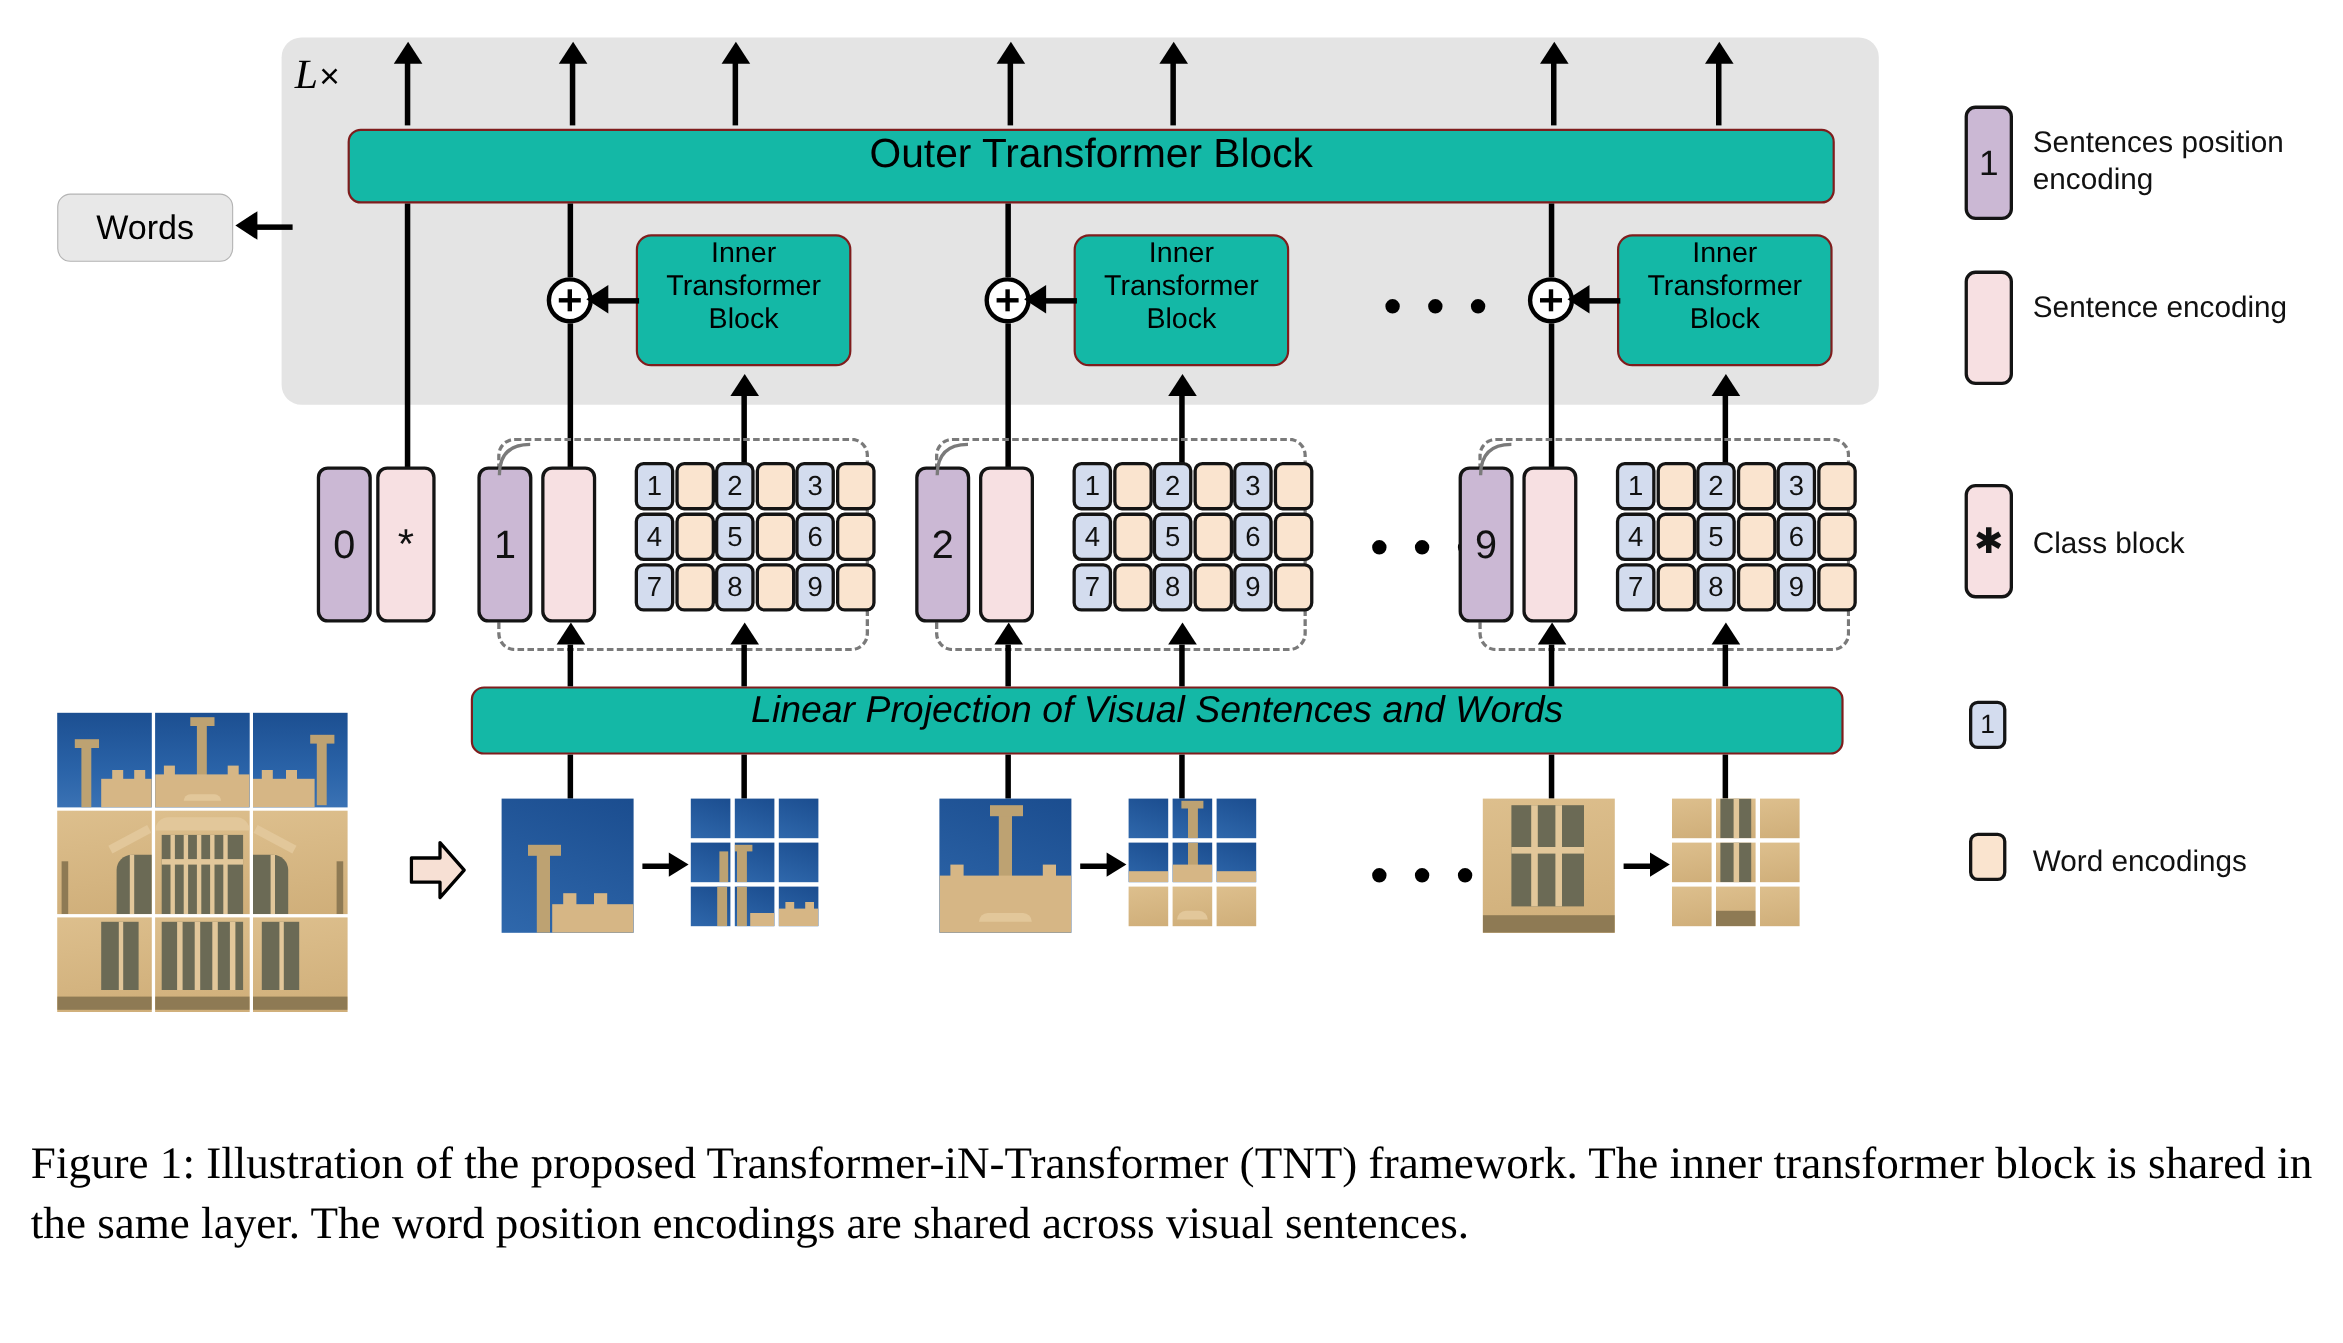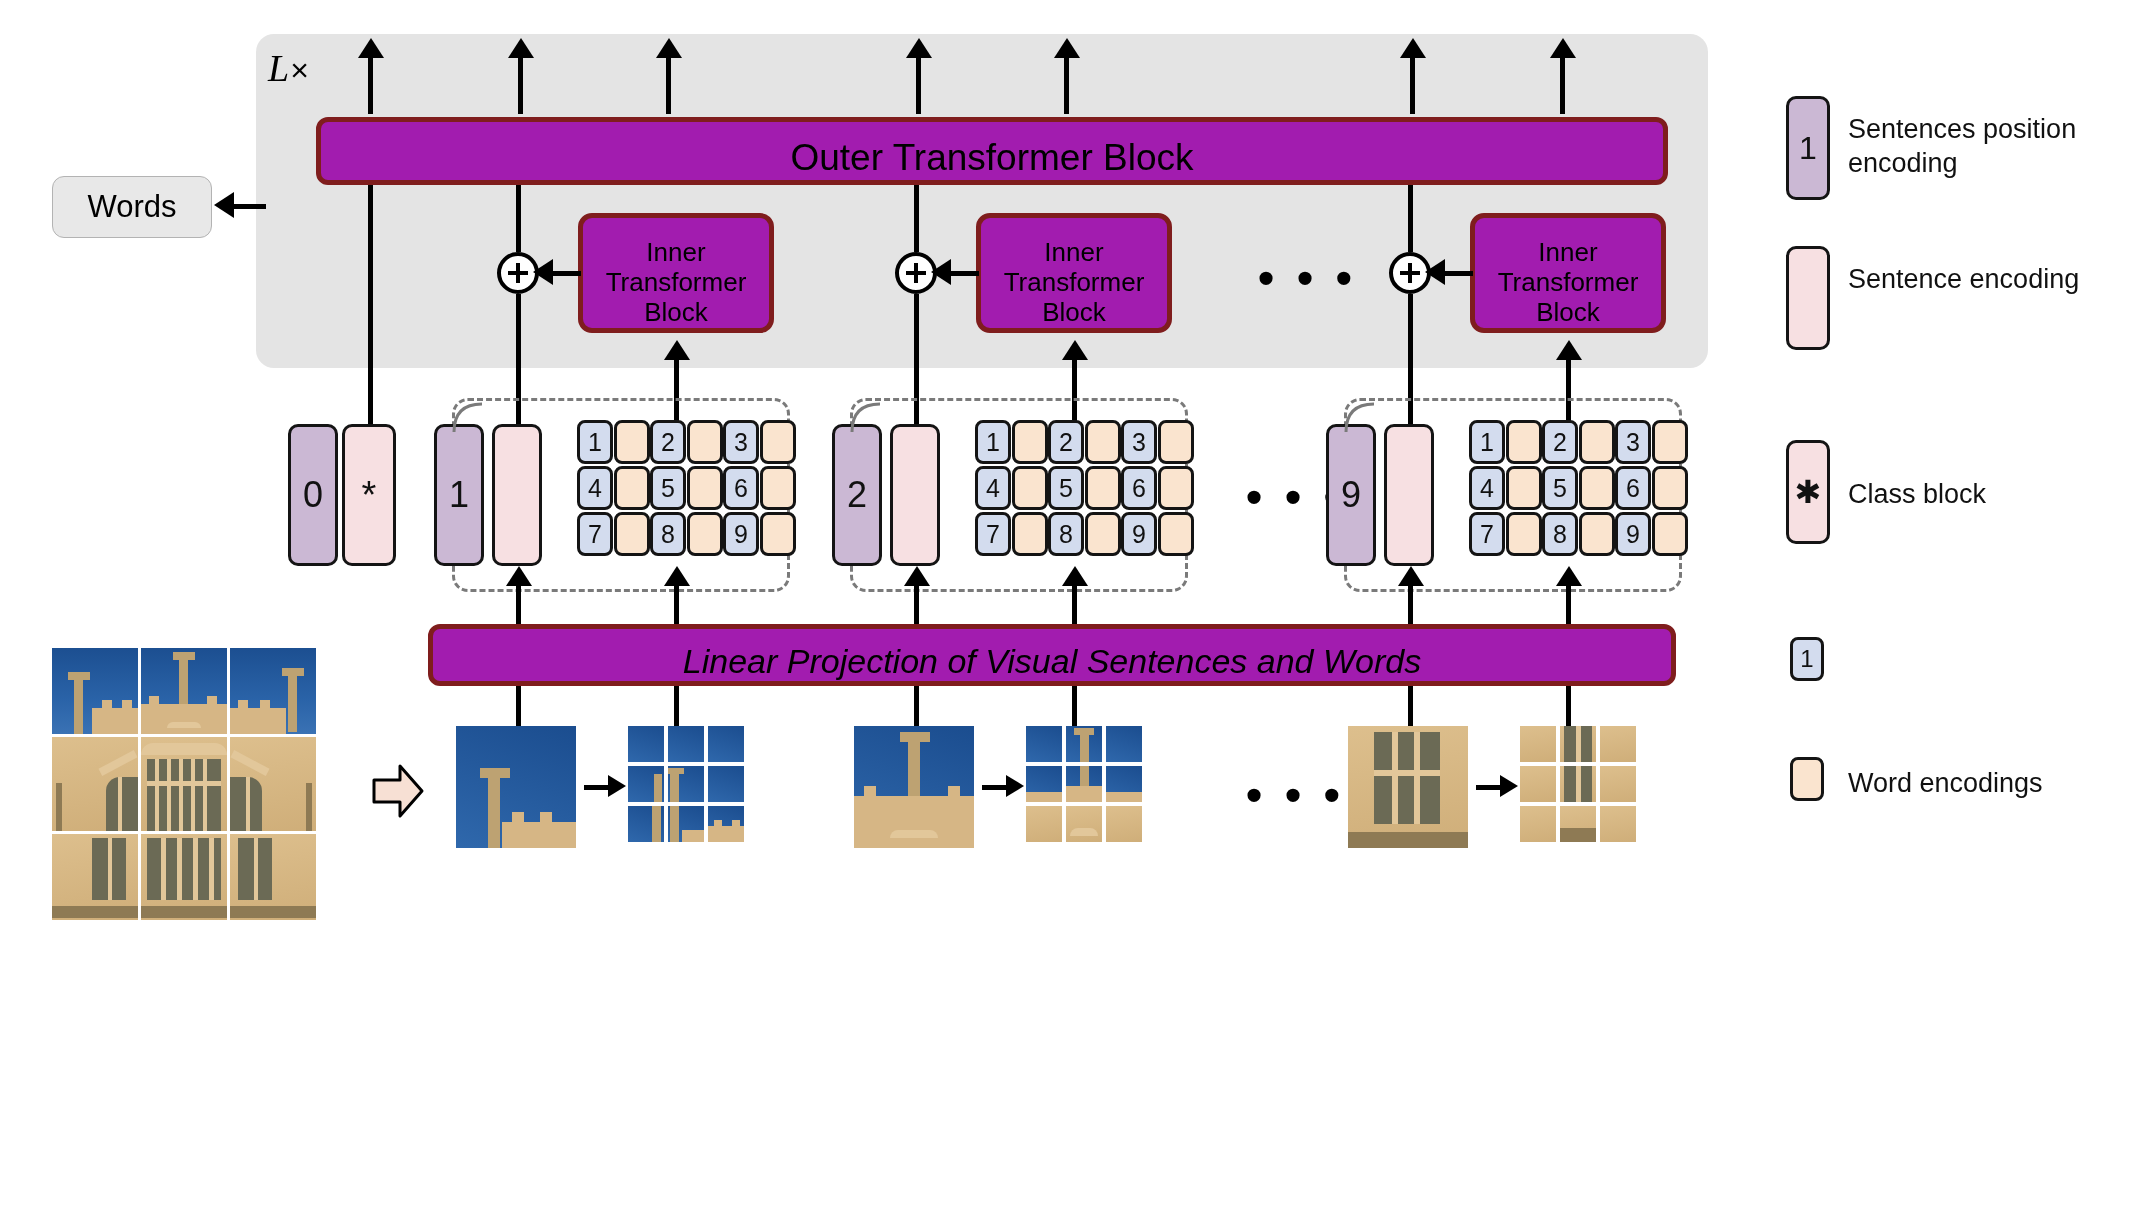--- a/index.html
+++ b/index.html
@@ -45,26 +45,26 @@
   }
   .l-times .times {
     font-family: "Liberation Sans", sans-serif;
     font-style: normal;
     font-size: 32px;
   }
 
   
   .green-box {
     position: absolute;
-    background: #a21caf;
-    border: 5px solid #7f1d1d;
+    background: #14b8a6;
+    border: 2px solid #7f1d1d;
     border-radius: 12px;
     box-sizing: border-box;
     display: flex;
-    align-items: flex-end;
+    align-items: flex-start;
     justify-content: center;
     text-align: center;
     line-height: 1.15;
   }
   .outer-tf {
     left: 316px;
     top: 117px;
     width: 1352px;
     height: 68px;
     font-size: 37px;
@@ -660,14 +660,15 @@
   <div class="legend-label" style="left:1848px;top:263px;width:262px;">Sentence encoding</div>
 
   <div class="legend-swatch" style="left:1786px;top:440px;width:44px;height:104px;background:#f7e0e2;font-size:32px;">✱</div>
   <div class="legend-label" style="left:1848px;top:478px;width:262px;">Class block</div>
 
   <div class="legend-swatch" style="left:1790px;top:637px;width:34px;height:44px;background:#d3dcee;font-size:24px;border-radius:8px;">1</div>
 
   <div class="legend-swatch" style="left:1790px;top:757px;width:34px;height:44px;background:#fae4cf;border-radius:8px;"></div>
   <div class="legend-label" style="left:1848px;top:767px;width:262px;">Word encodings</div>
 
+  <div class="caption">Figure 1: Illustration of the proposed Transformer-iN-Transformer (TNT) framework. The inner transformer block is shared in the same layer. The word position encodings are shared across visual sentences.</div>
 
 </div>
 
 </body></html>

